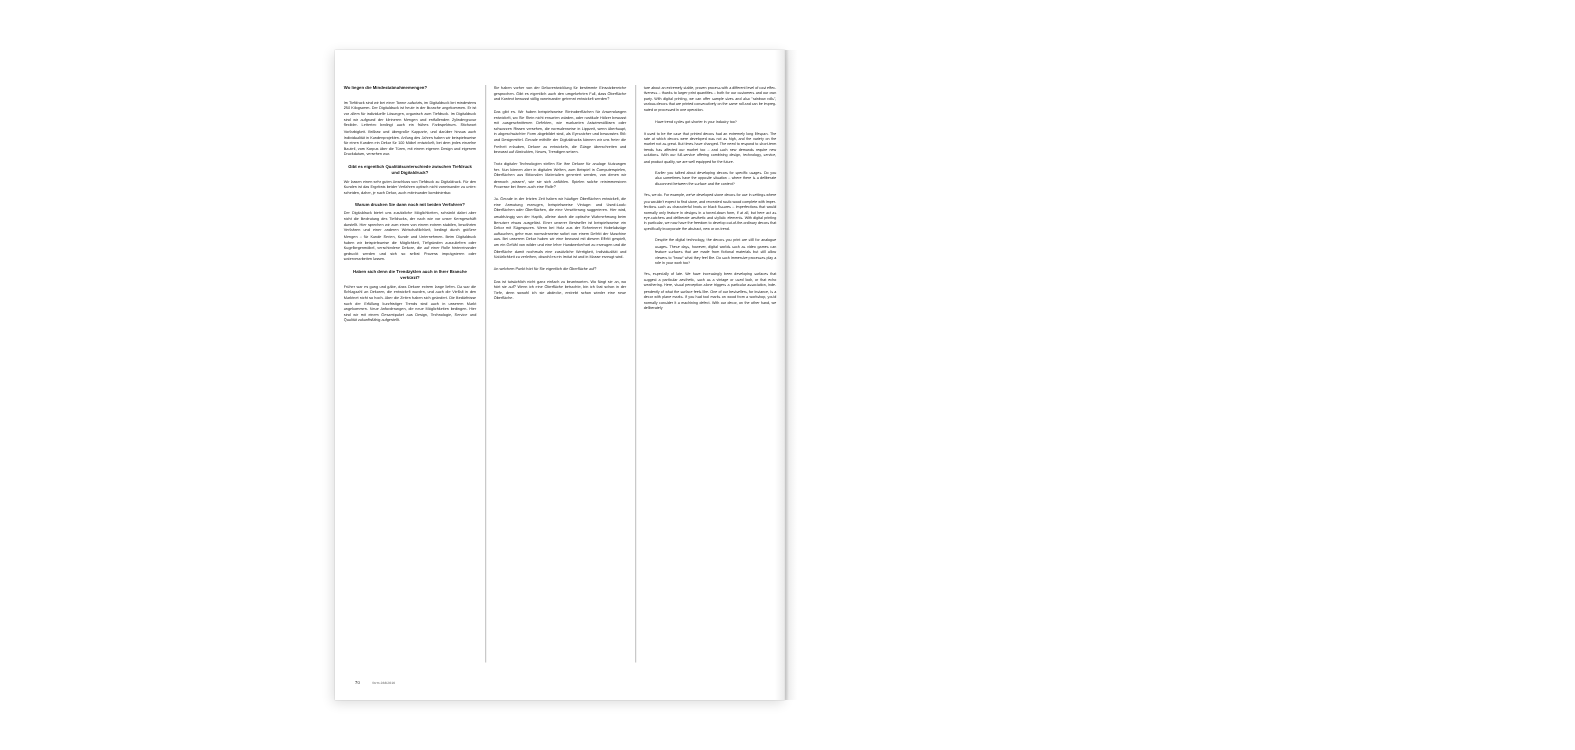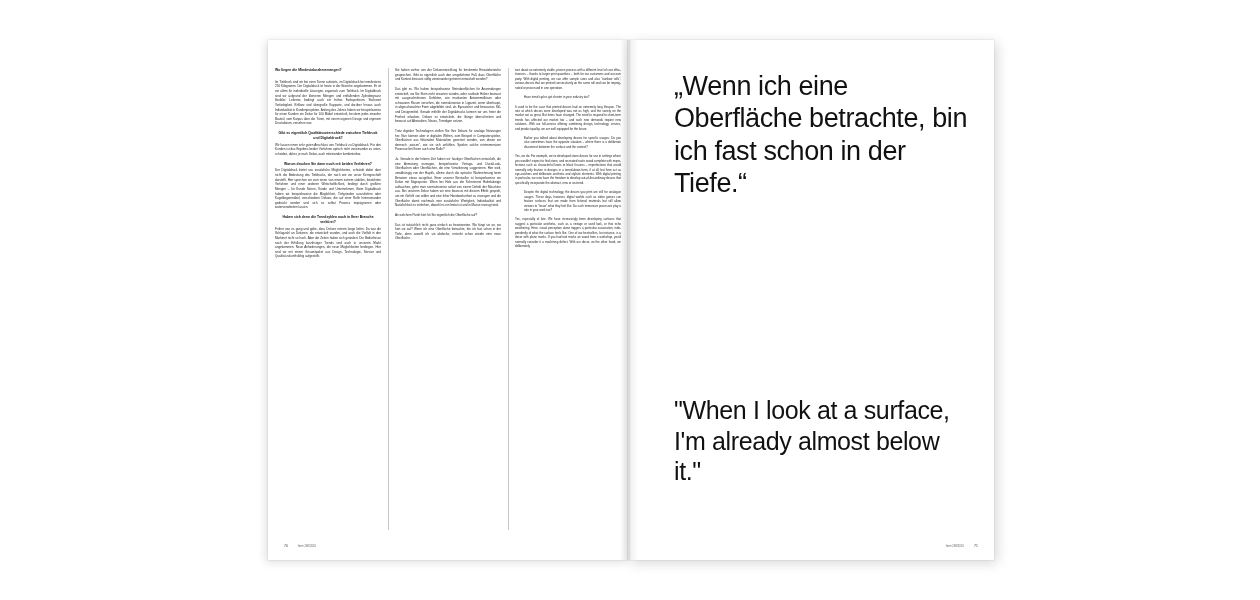--- a/index.html
+++ b/index.html
@@ -198,21 +198,15 @@
         <p class="body eng">Yes, we do. For example, we've devel­oped stone decors for use in settings where you wouldn't expect to find stone, and recreated rustic wood complete with imper­fections such as characterful knots or black fissures – imperfections that would normally only feature in designs in a toned-down form, if at all, but here act as eye-catchers and deliberate aesthetic and stylistic elements. With digital printing in particular, we now have the freedom to develop out-of-the-ordinary decors that specifically incorporate the abstract, new or on-trend.</p>
         <p class="body eng indented">Despite the digital technology, the decors you print are still for analogue usages. These days, however, digital worlds such as video games can feature surfaces that are made from fictional materials but still allow viewers to "know" what they feel like. Do such immersive processes play a role in your work too?</p>
         <p class="body eng">Yes, especially of late. We have increas­ingly been developing surfaces that suggest a particular aesthetic, such as a vintage or used look, or that echo weathering. Here, visual perception alone triggers a particular association, inde­pendently of what the surface feels like. One of our bestsellers, for instance, is a decor with plane marks. If you had tool marks on wood from a workshop, you'd normally consider it a machining defect. With our decor, on the other hand, we deliberately</p>
       </div>
 
     </div>
     <div class="folio folio-left">70</div>
     <div class="folio-issue-l">form 268/2016</div>
   </div>
 
-  <div class="page page-right">
-    <div class="pull pull-de">„Wenn ich eine Oberfläche betrachte, bin ich fast schon in der Tiefe.“</div>
-    <div class="pull pull-en">"When I look at a surface, I'm already almost below it."</div>
-    <div class="folio folio-right">71</div>
-    <div class="folio-issue-r">form 268/2016</div>
-  </div>
 
   <div class="gutter"></div>
 </div>
 
 </body></html>

